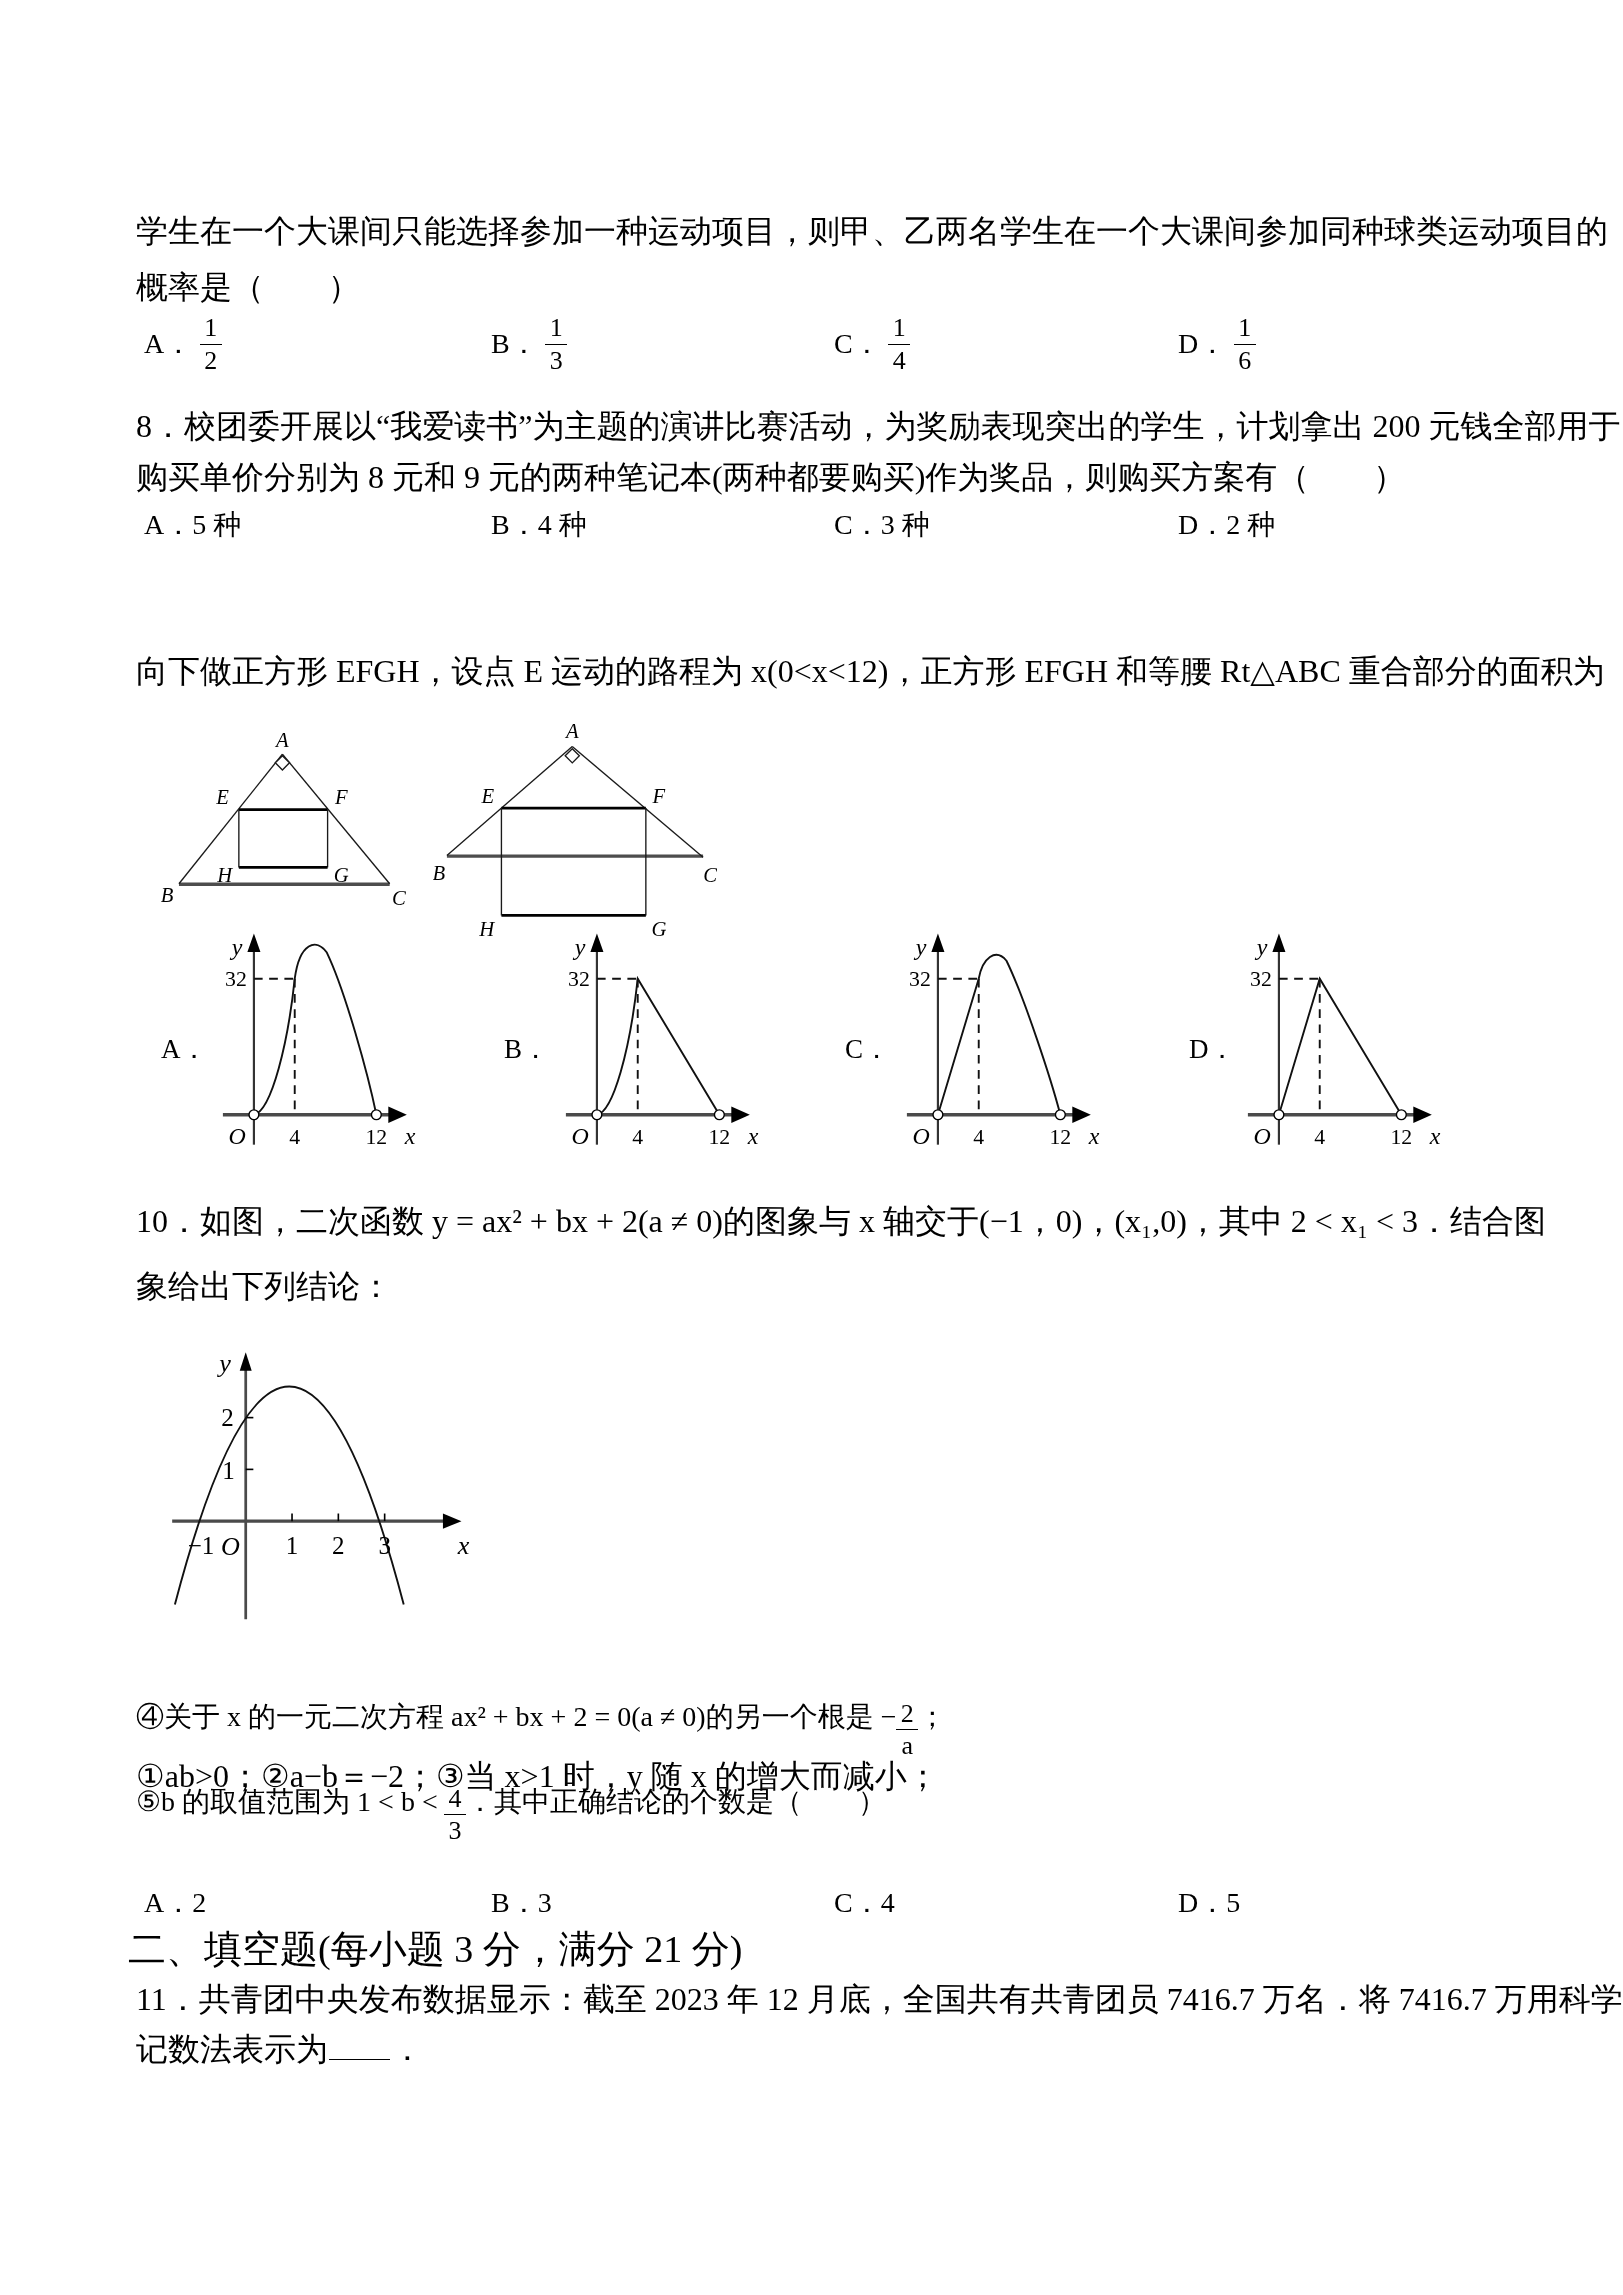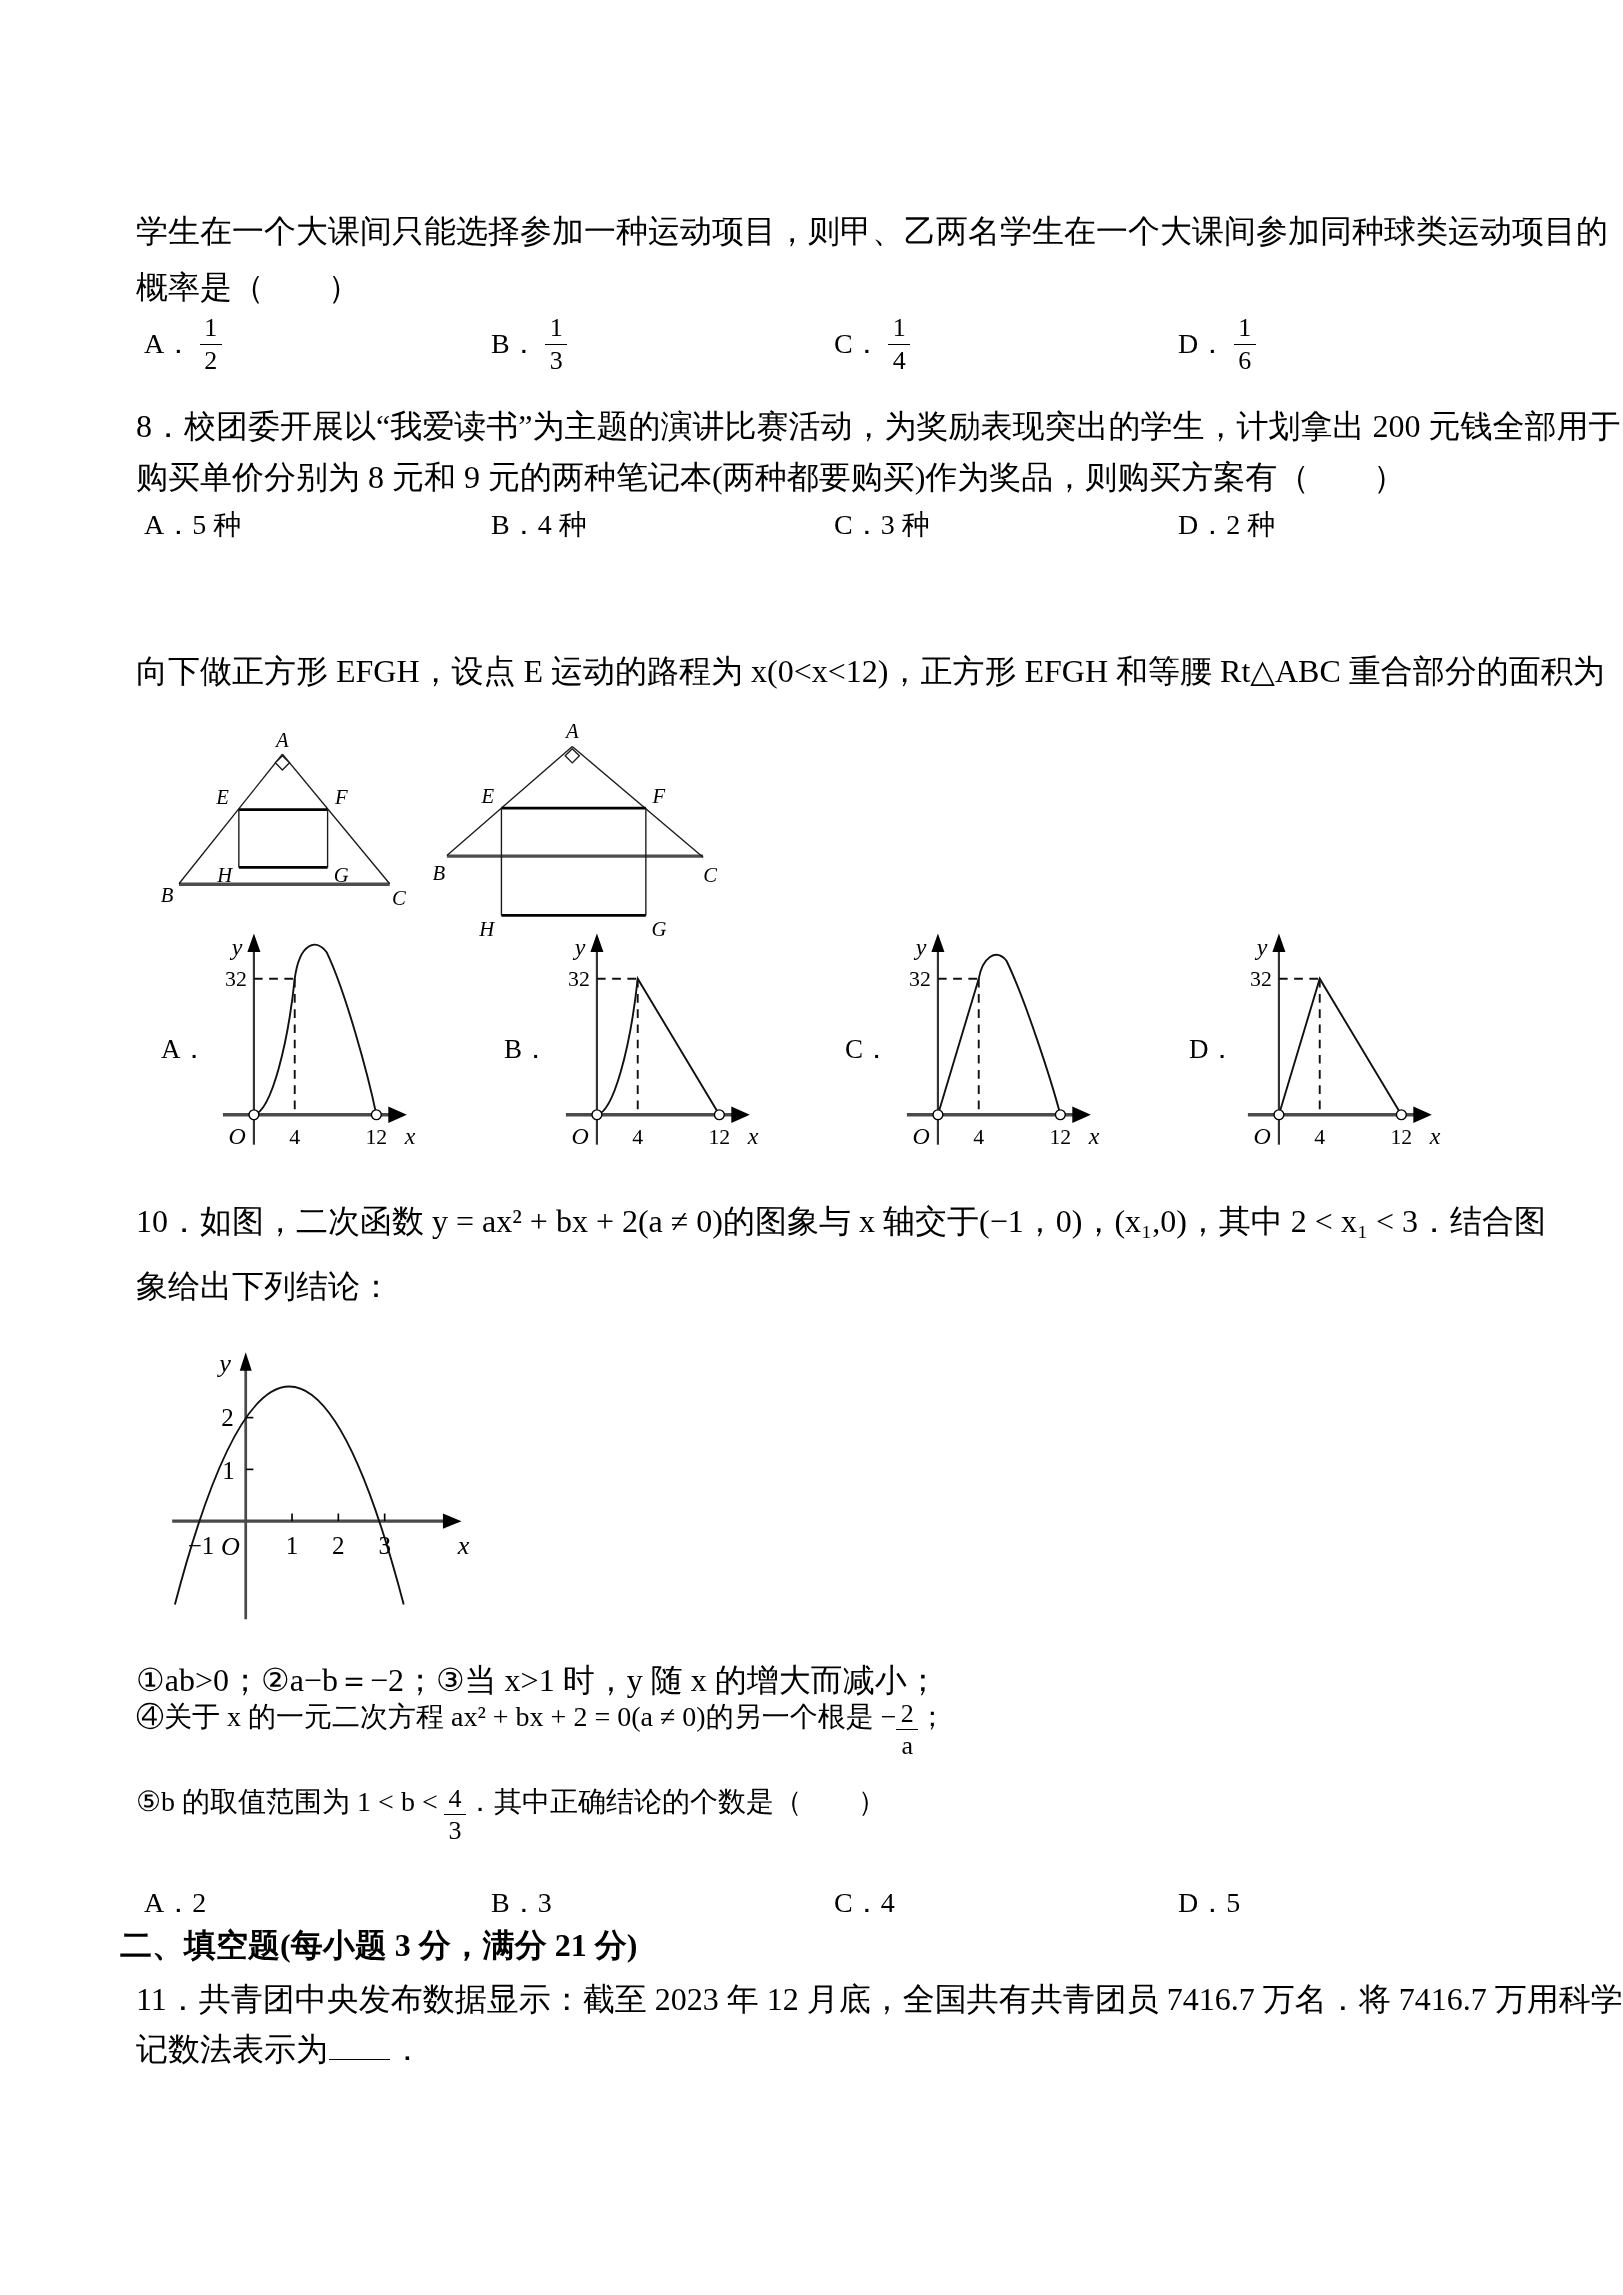--- a/index.html
+++ b/index.html
@@ -9,21 +9,21 @@
   .row{position:absolute;left:0;top:0;width:1623px;height:0;}
   .opt{position:absolute;font-size:28px;white-space:nowrap;}
   .o1{left:144px}.o2{left:491px}.o3{left:834px}.o4{left:1178px}
   .fracopt{display:flex;align-items:center;gap:7.6px;height:82px;}
   .frac{display:inline-flex;flex-direction:column;align-items:center;
         font-size:26px;line-height:1.2;}
   .frac .num{padding:0 4.4px;border-bottom:1.6px solid #000;text-align:center;}
   .frac .den{padding:0 4.4px;text-align:center;}
   .fline{position:absolute;left:136px;display:flex;align-items:flex-start;
          font-size:28px;white-space:nowrap;height:82px;}
-  .sechead{position:absolute;left:120px;font-size:32px;font-weight:bold;white-space:nowrap;}
+  .sechead{position:absolute;left:128px;font-size:38px;font-weight:normal;white-space:nowrap;}
   .blank{display:inline-block;width:61px;height:5.5px;border-bottom:1.6px solid #000;margin:0 1.1px;}
   .glabel{position:absolute;font-size:27px;}
   .fig{position:absolute;}
   svg text{font-family:"Liberation Serif","DejaVu Serif",serif;}
   .tlab{font-size:38px;font-style:italic;}
   .axnum{font-size:40px;}
   .axvar{font-size:44px;font-style:italic;}
   .pbnum{font-size:46px;}
   .pbvar{font-size:48px;font-style:italic;}
 </style>
@@ -208,21 +208,21 @@
     <text class="pbnum" x="128" y="156" text-anchor="end">2</text>
     <text class="pbnum" x="130" y="252" text-anchor="end">1</text>
     <text class="pbnum" x="68" y="390" text-anchor="middle">−1</text>
     <text class="pbvar" x="122" y="392" text-anchor="middle">O</text>
     <text class="pbnum" x="235" y="390" text-anchor="middle">1</text>
     <text class="pbnum" x="320" y="390" text-anchor="middle">2</text>
     <text class="pbnum" x="405" y="390" text-anchor="middle">3</text>
     <text class="pbvar" x="550" y="390" text-anchor="middle">x</text>
   </svg>
 
-  <div class="line" style="top:1659px">①ab&gt;0；②a−b＝−2；③当 x&gt;1 时，y 随 x 的增大而减小；</div>
+  <div class="line" style="top:1755px">①ab&gt;0；②a−b＝−2；③当 x&gt;1 时，y 随 x 的增大而减小；</div>
 
   <div class="fline" style="top:1698px">
     <span>④关于 x 的一元二次方程 ax² + bx + 2 = 0(a ≠ 0)的另一个根是 −</span>
     <span class="frac">
       <span class="num">2</span>
       <span class="den">a</span>
     </span>
     <span>；</span>
   </div>
 

